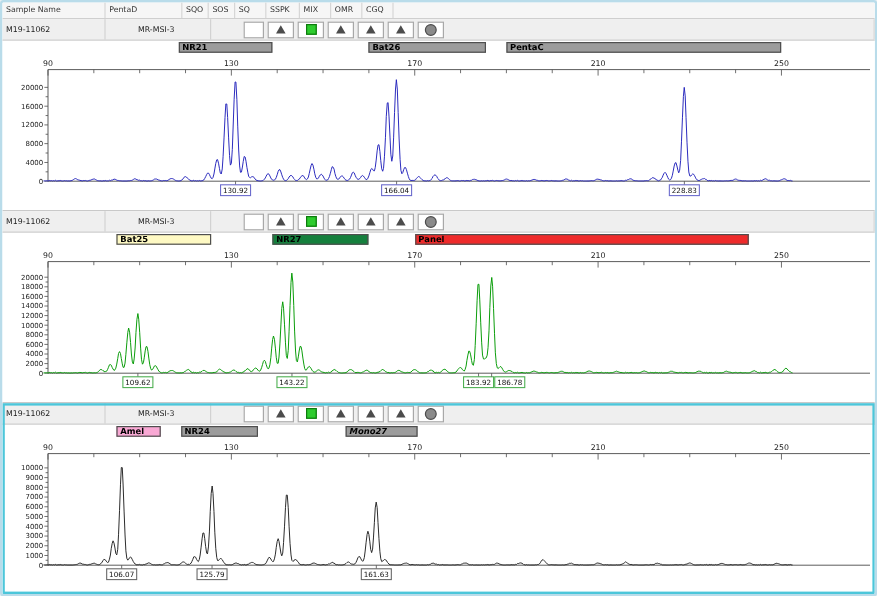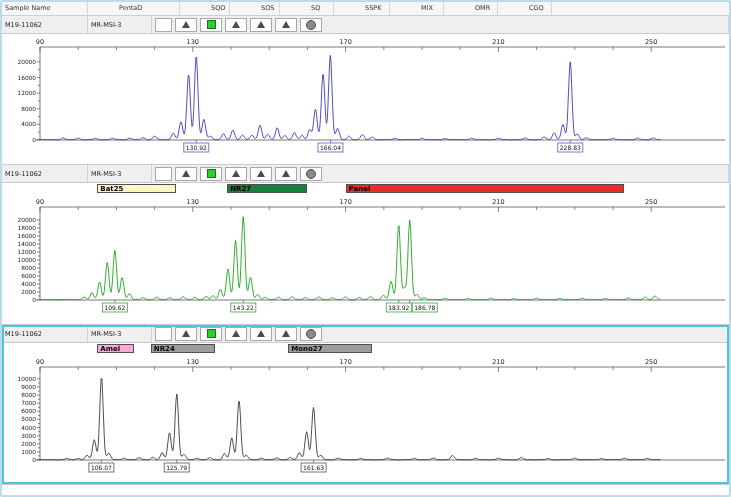--- a/index.html
+++ b/index.html
@@ -1,24 +1,24 @@
 <!DOCTYPE html>
 <html><head>
 <meta charset="utf-8">
 <style>
   html,body{margin:0;padding:0;background:#e8eef2;font-family:"DejaVu Sans",sans-serif;}
   .window{width:727px;height:493px;background:#ffffff;border:2px solid #b9dcea;border-radius:3px;overflow:hidden;position:relative;}
   
-  .hdr{display:grid;grid-template-columns:86px 64px 22px 22px 26px 28px 26px 26px 26px 1fr;height:13px;background:#f6f6f6;border-bottom:1px solid #cfcfcf;font-size:6.5px;color:#333;gap:28px;}
+  .hdr{display:grid;grid-template-columns:86px 64px 22px 22px 26px 28px 26px 26px 26px 1fr;height:13px;background:#f6f6f6;border-bottom:1px solid #cfcfcf;font-size:6.5px;color:#333;}
   .hdr .c{border-right:1px solid #d6d6d6;padding:2px 0 0 3px;white-space:nowrap;overflow:hidden;}
   .hdr .c:last-child{border-right:none;}
   
   .panel{position:relative;border-bottom:1px solid #c9c9c9;}
   .panel.selected::after{content:"";position:absolute;inset:0;border:2px solid #4cc6da;pointer-events:none;}
-  .panelrow{display:grid;grid-template-columns:86px 64px 1fr;height:17px;background:#efefef;border-bottom:1px solid #c9c9c9;font-size:6.5px;color:#222;}
+  .panelrow{display:grid;grid-template-columns:86px 64px 1fr;height:17px;background:#efefef;border-bottom:1px solid #c9c9c9;font-size:6.5px;color:#222;gap:24px;}
   .panelrow .c{border-right:1px solid #d2d2d2;display:flex;align-items:center;padding-left:3px;white-space:nowrap;overflow:hidden;}
   .flags{display:flex;align-items:center;padding-left:8px;}
   .flagbox{width:20px;height:12px;background:#ffffff;border:1px solid #a8a8a8;margin-right:3px;display:flex;align-items:center;justify-content:center;flex:none;}
   .flagbox.empty{width:15px;}
   .tri{width:0;height:0;border-left:4px solid transparent;border-right:4px solid transparent;border-bottom:7px solid #4c4c4c;}
   .sqg{width:7px;height:7px;background:#2ecc2e;border:1px solid #0e7a0e;}
   .cir{width:8px;height:8px;border-radius:50%;background:#8a8a8a;border:1px solid #4c4c4c;}
   
   .plotwrap{position:relative;background:#fff;}
   .markers{position:relative;height:11px;}
@@ -63,20 +63,25 @@
           </div>
           <div class="flagbox">
             <span class="tri"></span>
           </div>
           <div class="flagbox">
             <span class="cir"></span>
           </div>
         </div>
     </div>
     <div class="plotwrap">
+      <div class="markers">
+          <div class="marker" style="left: 146.9px; width: 78.3px; background: rgb(156, 156, 156);">NR21</div>
+          <div class="marker" style="left: 305.4px; width: 97.4px; background: rgb(156, 156, 156);">Bat26</div>
+          <div class="marker" style="left: 420px; width: 229.2px; background: rgb(156, 156, 156);">PentaC</div>
+        </div>
     <svg width="727" height="130" viewBox="0 0 727 130">
           <line x1="38" y1="13" x2="723" y2="13" stroke="#555" stroke-width="0.8"></line>
           <line x1="38" y1="13" x2="38" y2="18" stroke="#555" stroke-width="0.7"></line>
           <text x="38" y="10" font-size="6.5" fill="#222" text-anchor="middle">90</text>
           <line x1="76.19999999999999" y1="13" x2="76.19999999999999" y2="16" stroke="#555" stroke-width="0.7"></line>
           <line x1="114.39999999999999" y1="13" x2="114.39999999999999" y2="16" stroke="#555" stroke-width="0.7"></line>
           <line x1="152.6" y1="13" x2="152.6" y2="16" stroke="#555" stroke-width="0.7"></line>
           <line x1="190.79999999999998" y1="13" x2="190.79999999999998" y2="18" stroke="#555" stroke-width="0.7"></line>
           <text x="190.79999999999998" y="10" font-size="6.5" fill="#222" text-anchor="middle">130</text>
           <line x1="229" y1="13" x2="229" y2="16" stroke="#555" stroke-width="0.7"></line>
@@ -271,21 +276,21 @@
           </div>
           <div class="flagbox">
             <span class="cir"></span>
           </div>
         </div>
     </div>
     <div class="plotwrap">
       <div class="markers">
           <div class="marker" style="left: 95.3px; width: 36.3px; background: #f9a8d4;">Amel</div>
           <div class="marker" style="left: 148.8px; width: 64px; background: rgb(156, 156, 156);">NR24</div>
-          <div class="marker" style="left: 286.3px; width: 84px; background: rgb(156, 156, 156);">Mono27</div>
+          <div class="marker" style="left: 286.3px; width: 60px; background: rgb(156, 156, 156); font-style: italic;">Mono27</div>
         </div>
     <svg width="727" height="130" viewBox="0 0 727 130">
           <line x1="38" y1="13" x2="723" y2="13" stroke="#555" stroke-width="0.8"></line>
           <line x1="38" y1="13" x2="38" y2="18" stroke="#555" stroke-width="0.7"></line>
           <text x="38" y="10" font-size="6.5" fill="#222" text-anchor="middle">90</text>
           <line x1="76.19999999999999" y1="13" x2="76.19999999999999" y2="16" stroke="#555" stroke-width="0.7"></line>
           <line x1="114.39999999999999" y1="13" x2="114.39999999999999" y2="16" stroke="#555" stroke-width="0.7"></line>
           <line x1="152.6" y1="13" x2="152.6" y2="16" stroke="#555" stroke-width="0.7"></line>
           <line x1="190.79999999999998" y1="13" x2="190.79999999999998" y2="18" stroke="#555" stroke-width="0.7"></line>
           <text x="190.79999999999998" y="10" font-size="6.5" fill="#222" text-anchor="middle">130</text>

